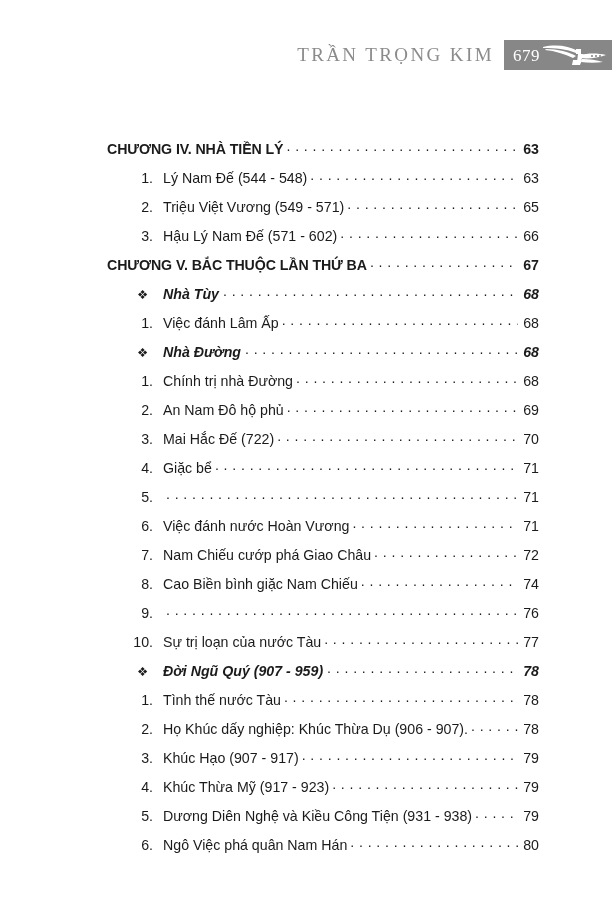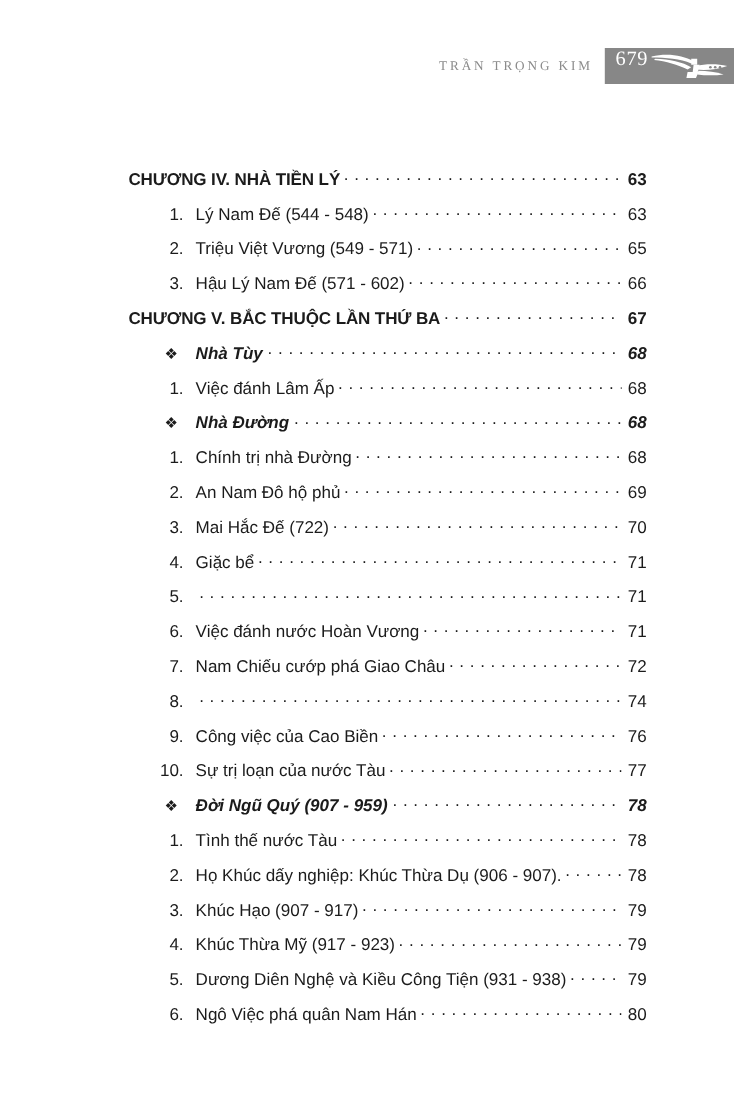--- a/index.html
+++ b/index.html
@@ -26,31 +26,32 @@
   .header-inner {
     position: absolute;
     right: 0;
     top: 40px;
     height: 30px;
     display: flex;
     align-items: stretch;
   }
   .author-name {
     font-family: "Liberation Serif", serif;
-    font-size: 11px;
+    font-size: 19px;
     letter-spacing: 2.4px;
     color: #8b8b8b;
     display: flex;
     align-items: center;
     padding-right: 10px;
     white-space: nowrap;
   }
   .header-band {
     background: #878787;
     display: flex;
+    align-items: center;
     height: 30px;
     padding-left: 9px;
     padding-right: 4px;
   }
   .folio {
     font-family: "Liberation Serif", serif;
     font-size: 17px;
     color: #ffffff;
     letter-spacing: 0.5px;
     line-height: 1;
@@ -278,26 +279,26 @@
       <span class="page-num">71</span>
     </div>
     <div class="toc-row item">
       <span class="lead-col">7.</span>
       <span class="title-text">Nam Chiếu cướp phá Giao Châu</span>
       <span class="dots"></span>
       <span class="page-num">72</span>
     </div>
     <div class="toc-row item">
       <span class="lead-col">8.</span>
+      <span class="title-text">Cao Biền bình giặc Nam Chiếu</span>
       <span class="dots"></span>
       <span class="page-num">74</span>
     </div>
     <div class="toc-row item">
       <span class="lead-col">9.</span>
-      <span class="title-text">Công việc của Cao Biền</span>
       <span class="dots"></span>
       <span class="page-num">76</span>
     </div>
     <div class="toc-row item">
       <span class="lead-col">10.</span>
       <span class="title-text">Sự trị loạn của nước Tàu</span>
       <span class="dots"></span>
       <span class="page-num">77</span>
     </div>
     <div class="toc-row bullet">

